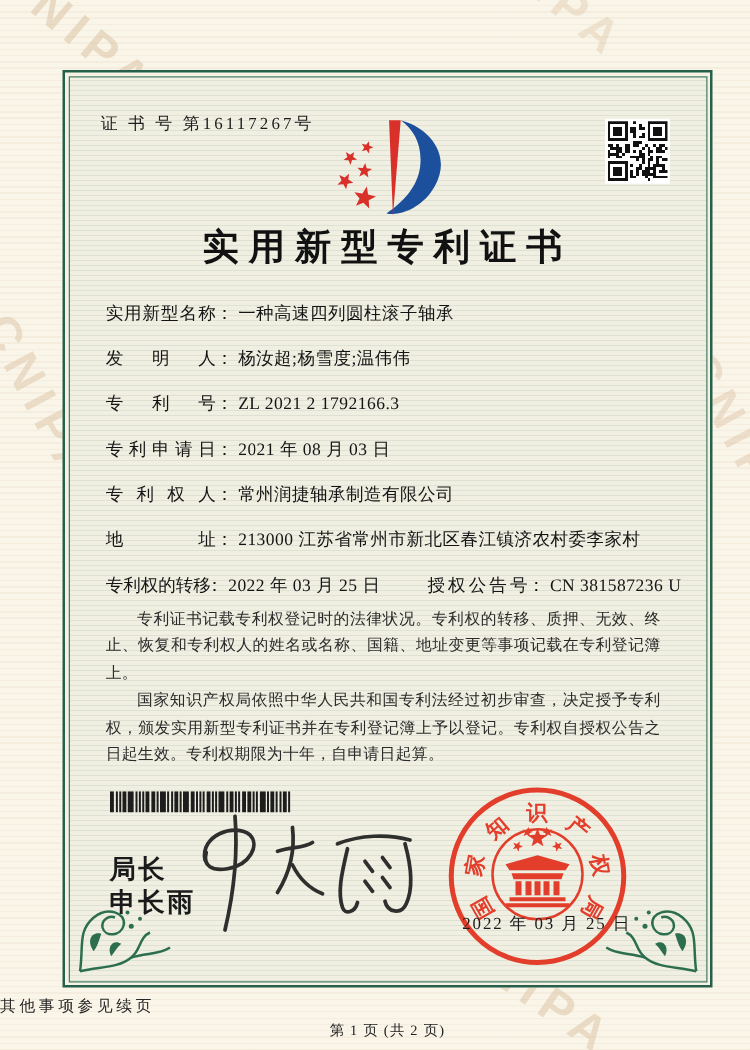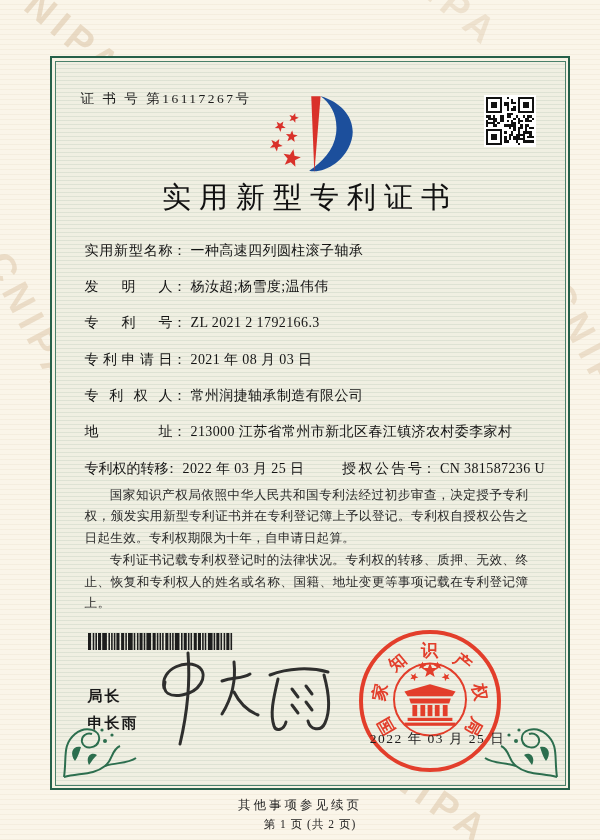--- a/index.html
+++ b/index.html
@@ -30,57 +30,57 @@
     position:absolute;inset:2.5px;border:1px solid #49806a;
     background-color:#f0efe2;
     background-image:repeating-linear-gradient(0deg, rgba(125,158,135,.16) 0 1px, transparent 1px 4px);
   }
 
   .cert-no{position:absolute;left:25px;top:28px;font-size:13.5px;letter-spacing:2.5px;color:#1c1c1c;}
   .qr{position:absolute;left:428px;top:33px;width:48px;height:48px;background:#fff;padding:2px;}
   .logo{position:absolute;left:196px;top:28px;width:104px;height:88px;}
   .title{
     position:absolute;left:0;top:116px;width:100%;text-align:center;
-    font-size:29px;font-weight:400;letter-spacing:8px;color:#111;
+    font-size:29px;font-weight:700;letter-spacing:8px;color:#111;
   }
 
   .fields{position:absolute;left:29px;top:180px;width:446px;}
   .f-row{height:36.4px;font-size:14px;white-space:nowrap;}
   .f-label{display:inline-block;width:88px;text-align:justify;text-align-last:justify;}
   .f-label.small{width:80px;}
   .f-colon{margin-right:4px;}
   .f-value{letter-spacing:.4px;}
   .f-pair2{margin-left:34px;}
 
   .body-text{position:absolute;left:29px;top:423px;width:444px;font-size:12.6px;line-height:21.8px;color:#2a2a2a;letter-spacing:.3px;}
   .body-text p{margin:0;text-indent:2em;text-align:justify;}
 
   .barcode{position:absolute;left:32px;top:571px;width:156px;height:17px;}
 
   .director{position:absolute;left:32px;top:620px;font-family:"Liberation Sans","DejaVu Sans",sans-serif;
-    font-size:15px;font-weight:600;line-height:27px;color:#1a1a1a;letter-spacing:2px;}
+    font-size:21px;font-weight:600;line-height:27px;color:#1a1a1a;letter-spacing:2px;}
   .signature{position:absolute;left:84px;top:586px;width:212px;height:102px;}
 
   .seal{position:absolute;left:303px;top:568px;width:134px;height:134px;border:4px solid #e2301c;
     border-radius:50%;opacity:.92;z-index:3;}
   .seal-char{position:absolute;left:50%;top:50%;width:20px;height:20px;margin:-10px 0 0 -10px;
     font-size:17px;font-weight:700;color:#e2301c;text-align:center;line-height:20px;}
   .sc0{transform:rotate(-120deg) translateY(-50px);}
   .sc1{transform:rotate(-80deg) translateY(-50px);}
   .sc2{transform:rotate(-40deg) translateY(-50px);}
   .sc3{transform:rotate(0deg) translateY(-50px);}
   .sc4{transform:rotate(40deg) translateY(-50px);}
   .sc5{transform:rotate(80deg) translateY(-50px);}
   .sc6{transform:rotate(120deg) translateY(-50px);}
   .emblem{position:absolute;left:50%;top:50%;width:80px;height:80px;transform:translate(-50%,-54%);}
   .seal-date{position:absolute;left:300px;top:668px;width:164px;text-align:center;
     font-size:13.5px;letter-spacing:1.5px;color:#1b1b1b;z-index:4;}
 
   .page-info{position:absolute;left:0;top:707px;width:100%;text-align:center;font-size:11.5px;letter-spacing:1px;color:#222;margin-top:48px;}
-  .cont-note{position:absolute;left:0;top:797px;width:100%;text-align:center;font-size:12.5px;letter-spacing:3px;color:#262626;z-index:2;}
+  .cont-note{position:absolute;left:0;top:797px;width:100%;font-size:12.5px;letter-spacing:3px;color:#262626;z-index:2;}
 
   .flourish{position:absolute;bottom:2px;width:84px;height:84px;}
   .flourish.left{left:2px;}
   .flourish.right{right:2px;transform:scaleX(-1);}
 </style>
 </head>
 <body>
 
 <div class="page">
 
@@ -263,22 +263,22 @@
         <div class="f-row">
           <span class="f-label">地址</span><span class="f-colon">：</span><span class="f-value">213000 江苏省常州市新北区春江镇济农村委李家村</span>
         </div>
         <div class="f-row">
           <span><span class="f-label small">专利权的转移</span><span class="f-colon">：</span><span class="f-value">2022 年 03 月 25 日</span></span>
           <span class="f-pair2"><span class="f-label small">授权公告号</span><span class="f-colon">：</span><span class="f-value">CN 381587236 U</span></span>
         </div>
       </div>
 
       <div class="body-text">
+        <p>专利证书记载专利权登记时的法律状况。专利权的转移、质押、无效、终止、恢复和专利权人的姓名或名称、国籍、地址变更等事项记载在专利登记簿上。</p>
         <p>国家知识产权局依照中华人民共和国专利法经过初步审查，决定授予专利权，颁发实用新型专利证书并在专利登记簿上予以登记。专利权自授权公告之日起生效。专利权期限为十年，自申请日起算。</p>
-        <p>专利证书记载专利权登记时的法律状况。专利权的转移、质押、无效、终止、恢复和专利权人的姓名或名称、国籍、地址变更等事项记载在专利登记簿上。</p>
       </div>
 
       <div class="barcode">
         <svg id="bcsvg" width="156" height="17">
             <rect x="0.0" y="0" width="3.1" height="17" fill="#1d1d1d"></rect>
             <rect x="4.7" y="0" width="1.6" height="17" fill="#1d1d1d"></rect>
             <rect x="7.4" y="0" width="1.6" height="17" fill="#1d1d1d"></rect>
             <rect x="10.0" y="0" width="3.1" height="17" fill="#1d1d1d"></rect>
             <rect x="14.2" y="0" width="4.7" height="17" fill="#1d1d1d"></rect>
             <rect x="20.4" y="0" width="1.6" height="17" fill="#1d1d1d"></rect>

